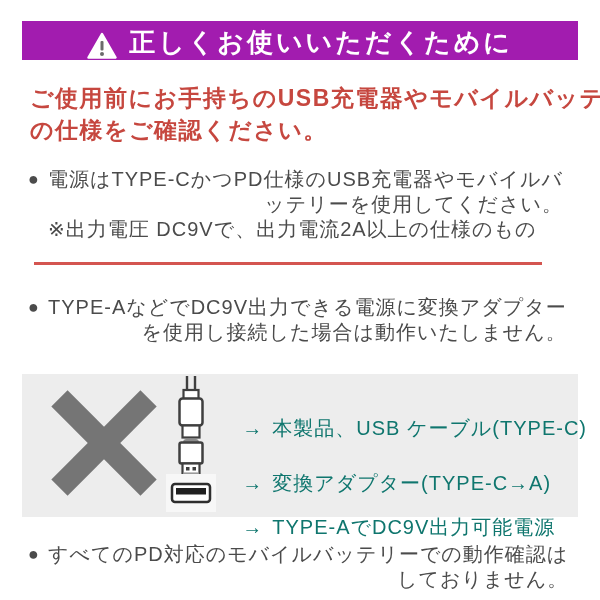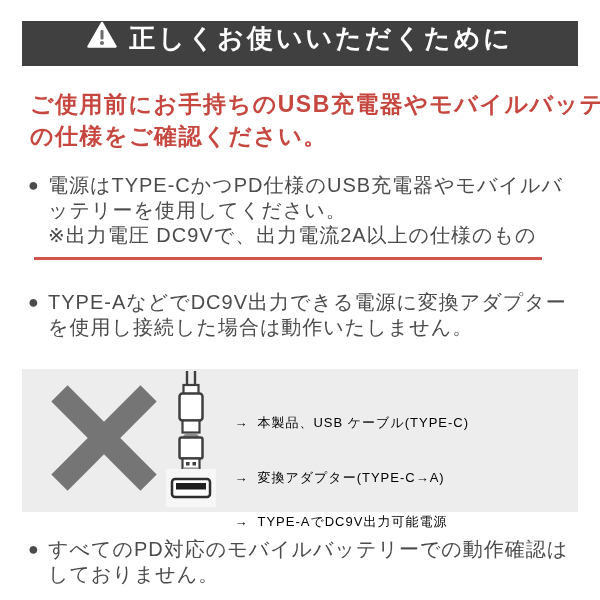--- a/index.html
+++ b/index.html
@@ -3,61 +3,61 @@
 <meta charset="utf-8">
 <style>
   html,body{margin:0;padding:0;}
   body{
     width:600px;height:600px;background:#ffffff;overflow:hidden;
     font-family:"Liberation Sans","DejaVu Sans",sans-serif;
     -webkit-font-smoothing:antialiased;
   }
   
   .banner{
-    margin:21px 22px 0;height:45px;background:#404040;
-    display:flex;align-items:flex-start;justify-content:center;gap:12px;
+    margin:21px 22px 0;height:39px;background:#a21caf;
+    display:flex;align-items:flex-end;justify-content:center;gap:12px;
   }
   .banner-title{color:#ffffff;font-size:26px;font-weight:bold;letter-spacing:3px;white-space:pre;}
   .warn-svg{display:block;}
   
   .lead{
     margin:22px 0 0 30px;color:#c6473f;font-size:23px;font-weight:bold;
     line-height:32px;letter-spacing:1.5px;white-space:pre;
   }
   
   .bullet{
     display:flex;margin-left:28px;margin-right:18px;
     color:#4b4b4b;font-size:20px;line-height:25px;letter-spacing:1px;
   }
   .bullet .marker{flex:none;width:20px;font-size:18px;line-height:25px;}
-  .tline{white-space:pre;}
+  .tline{white-space:pre;text-align:right;}
   .b1{margin-top:21px;}
   .b2{margin-top:30px;}
   .b3{margin-top:25px;}
   .note-line{margin-top:0;}
   .note{
     display:inline-block;white-space:pre;
     border-bottom:3px solid #d45550;
-    padding:0 6px 9px 14px;margin-left:-14px;
+    padding:0 6px 20px 14px;margin-left:-14px;
   }
   
   .box{
     position:relative;margin:29px 22px 0;height:143px;background:#ededed;
   }
   .xmark{position:absolute;left:36px;top:23px;width:92px;height:92px;}
   .xmark .bar{
     position:absolute;left:50%;top:50%;width:126px;height:23px;background:#757575;
   }
   .xmark .bar.a{transform:translate(-50%,-50%) rotate(45deg);}
   .xmark .bar.b{transform:translate(-50%,-50%) rotate(-45deg);}
   .icon-cable{position:absolute;left:146px;top:2px;}
   .icon-adapter{position:absolute;left:146px;top:67px;}
   .icon-port{position:absolute;left:144px;top:100px;}
   .drow{
-    position:absolute;left:194px;font-size:13px;color:#000000;
+    position:absolute;left:194px;font-size:20px;color:#0f766e;
     letter-spacing:1px;white-space:pre;line-height:22px;
   }
   .drow .arrow{margin-right:9px;}
   .drow1{top:21px;}
   .drow2{top:76px;}
   .drow3{top:120px;}
 </style>
 </head>
 <body>
 

